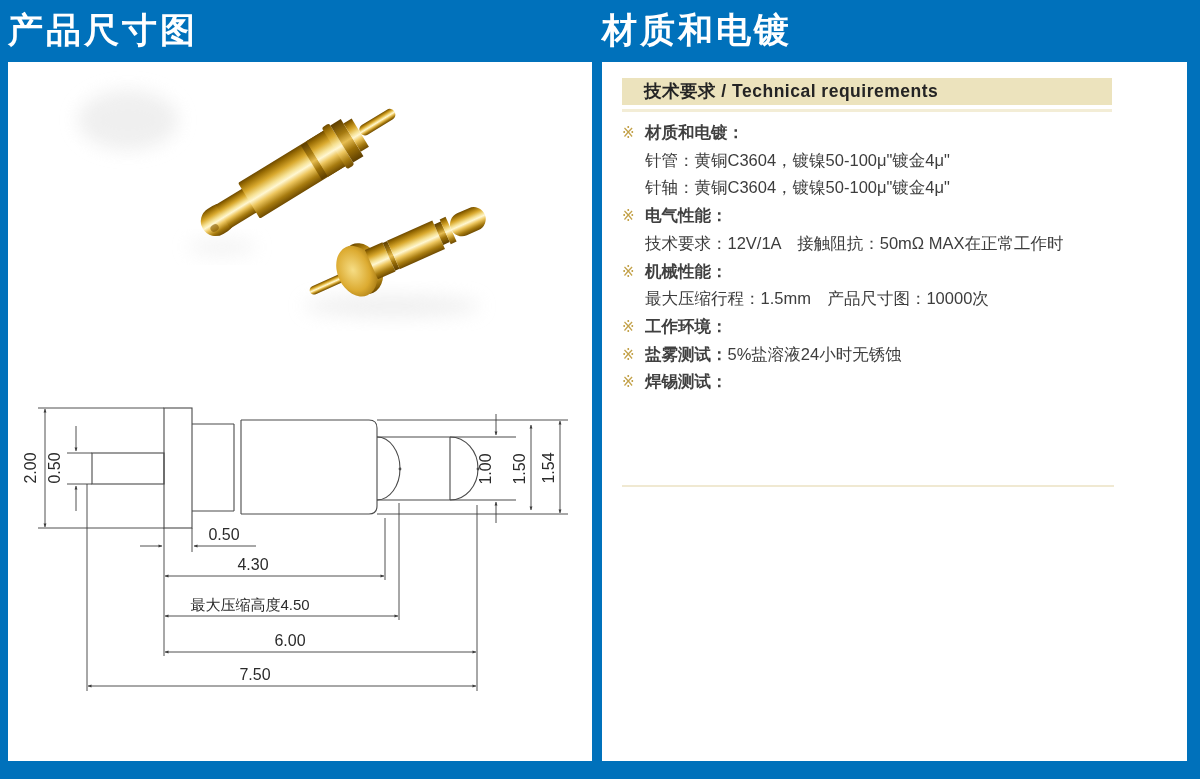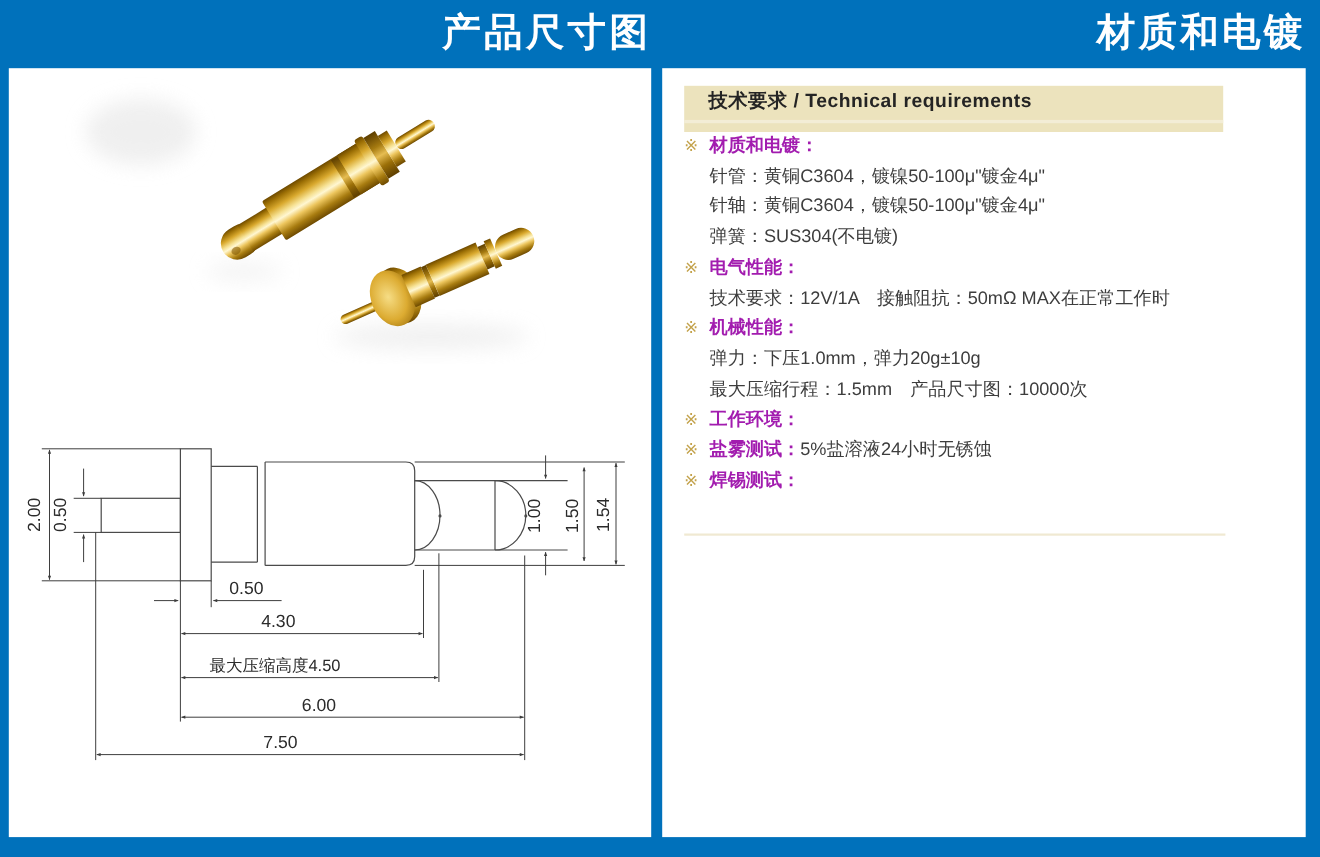--- a/index.html
+++ b/index.html
@@ -2,40 +2,40 @@
 <html><head>
 <meta charset="utf-8">
 <style>
   html,body{margin:0;padding:0;}
   body{
     width:1200px;height:779px;position:relative;overflow:hidden;
     background:#0071bb;
     font-family:"Liberation Sans","DejaVu Sans",sans-serif;
   }
   .header-title{
-    position:absolute;top:0;height:62px;line-height:60px;text-align:right;
+    position:absolute;top:0;height:62px;line-height:60px;text-align:left;
     color:#ffffff;font-size:35px;font-weight:bold;letter-spacing:3px;
   }
   #title-left{left:8px;width:584px;}
   #title-right{left:602px;width:585px;}
   .panel{position:absolute;top:62px;height:699px;background:#ffffff;}
   #panel-left{left:8px;width:584px;}
   #panel-right{left:602px;width:585px;}
   #left-svg{position:absolute;left:0;top:0;width:584px;height:699px;display:block;}
   .tech-bar{
-    position:absolute;left:20px;top:16px;width:490px;height:42px;
+    position:absolute;left:20px;top:16px;width:490px;height:27px;
     background:#ece3bd;color:#242424;font-weight:bold;font-size:17.5px;
     line-height:27px;padding-left:22px;box-sizing:border-box;letter-spacing:0.5px;
   }
   .tech-bar-underline{position:absolute;left:20px;top:47px;width:490px;height:3px;background:#f3edd6;}
   .spec-list{position:absolute;left:20px;top:57px;width:552px;font-size:16.5px;color:#3d3d3d;}
   .spec-line{display:flex;line-height:27.7px;white-space:pre;}
   .spec-line .bullet{width:23px;flex:0 0 23px;color:#c3a24b;font-size:15px;}
   .spec-line.indent{padding-left:23px;}
-  .spec-line .label{font-weight:bold;color:#a21caf;}
+  .spec-line .label{font-weight:bold;color:#404040;}
   .separator{position:absolute;left:20px;top:423px;width:492px;height:2px;background:#f0e9d2;}
   svg text{font-family:"Liberation Sans","DejaVu Sans",sans-serif;}
 </style>
 </head>
 <body>
 
 <div class="header-title" id="title-left">产品尺寸图</div>
 <div class="header-title" id="title-right">材质和电镀</div>
 
 <div class="panel" id="panel-left">
@@ -153,24 +153,22 @@
   </svg>
 </div>
 
 <div class="panel" id="panel-right">
   <div class="tech-bar">技术要求 / Technical requirements</div>
   <div class="tech-bar-underline"></div>
   <div class="spec-list">
       <div class="spec-line"><span class="bullet">※</span><span class="label">材质和电镀：</span></div>
       <div class="spec-line indent"><span class="text">针管：黄铜C3604，镀镍50-100μ"镀金4μ"</span></div>
       <div class="spec-line indent"><span class="text">针轴：黄铜C3604，镀镍50-100μ"镀金4μ"</span></div>
-      <div class="spec-line indent"><span class="text">弹簧：SUS304(不电镀)</span></div>
       <div class="spec-line"><span class="bullet">※</span><span class="label">电气性能：</span></div>
       <div class="spec-line indent"><span class="text">技术要求：12V/1A　接触阻抗：50mΩ MAX在正常工作时</span></div>
       <div class="spec-line"><span class="bullet">※</span><span class="label">机械性能：</span></div>
-      <div class="spec-line indent"><span class="text">弹力：下压1.0mm，弹力20g±10g</span></div>
       <div class="spec-line indent"><span class="text">最大压缩行程：1.5mm　产品尺寸图：10000次</span></div>
       <div class="spec-line"><span class="bullet">※</span><span class="label">工作环境：</span></div>
       <div class="spec-line"><span class="bullet">※</span><span class="label">盐雾测试：</span><span class="text">5%盐溶液24小时无锈蚀</span></div>
       <div class="spec-line"><span class="bullet">※</span><span class="label">焊锡测试：</span></div>
     </div>
   <div class="separator"></div>
 </div>
 
 </body></html>

